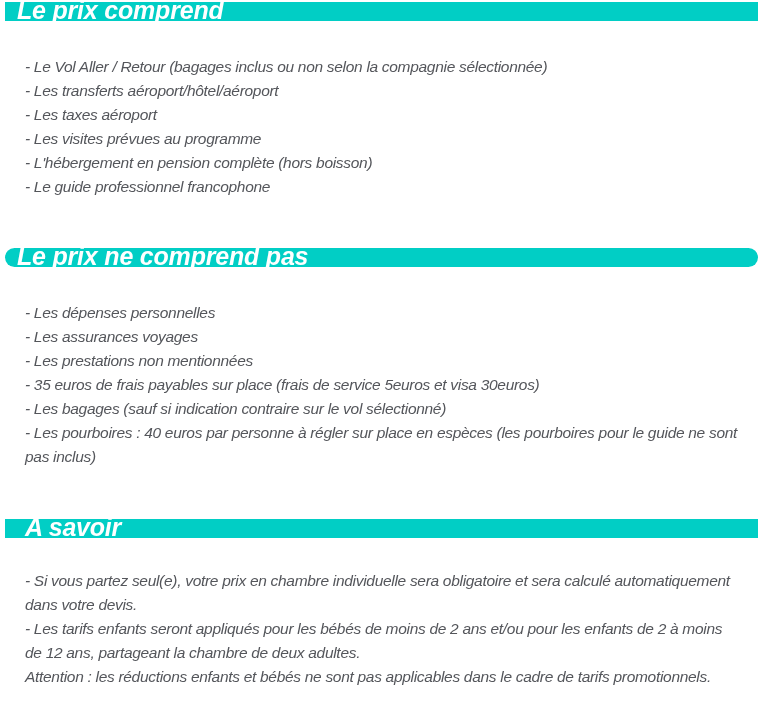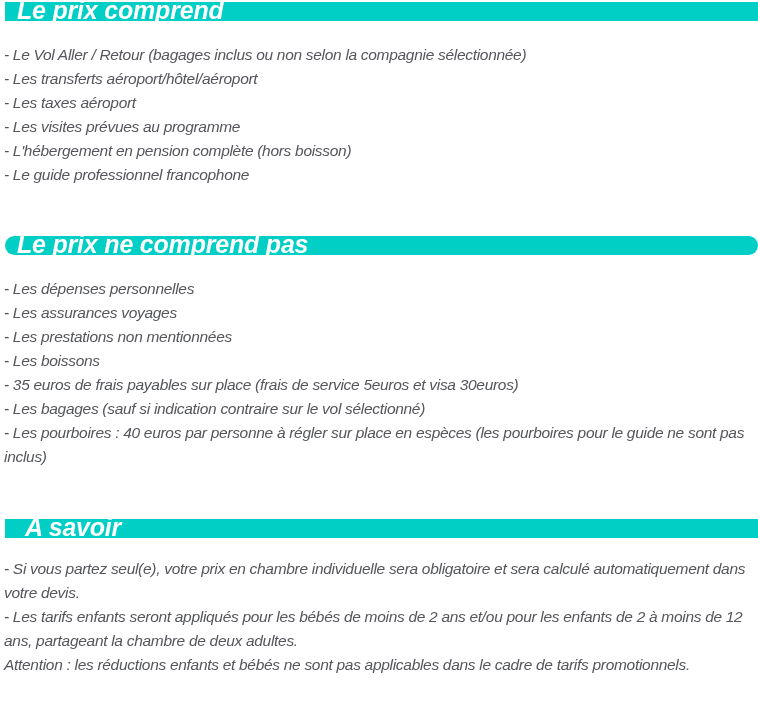--- a/index.html
+++ b/index.html
@@ -37,22 +37,22 @@
     font-weight: bold;
     font-style: italic;
     letter-spacing: -0.2px;
     line-height: 1;
     padding-bottom: 2px;
   }
   .header-1 { margin-top: 2px; }
   .header-2 { margin-top: 49px; border-radius: 11px; }
   .header-3 { margin-top: 50px; padding-left: 20px; }
   .item-list {
-    padding: 22px 8px 0 4px;
-    margin: 0;
+    padding: 22px 8px 0 13px;
+    margin: 12px;
     list-style: none;
   }
   .item-list.tight { padding-top: 19px; }
   .item-list li {
     font-size: 15.5px;
     line-height: 24px;
     letter-spacing: -0.3px;
     font-style: italic;
   }
 </style>
@@ -73,21 +73,20 @@
     <li>- Le guide professionnel francophone</li>
   </ul>
 
   <div class="section-header header-2">
     <span class="title">Le prix ne comprend pas</span>
   </div>
   <ul class="item-list">
     <li>- Les dépenses personnelles</li>
     <li>- Les assurances voyages</li>
     <li>- Les prestations non mentionnées</li>
-    <li>- Les boissons</li>
     <li>- 35 euros de frais payables sur place (frais de service 5euros et visa 30euros)</li>
     <li>- Les bagages (sauf si indication contraire sur le vol sélectionné)</li>
     <li>- Les pourboires : 40 euros par personne à régler sur place en espèces (les pourboires pour le guide ne sont pas inclus)</li>
   </ul>
 
   <div class="section-header header-3">
     <span class="title">A savoir</span>
   </div>
   <ul class="item-list tight">
     <li>- Si vous partez seul(e), votre prix en chambre individuelle sera obligatoire et sera calculé automatiquement dans votre devis.</li>

